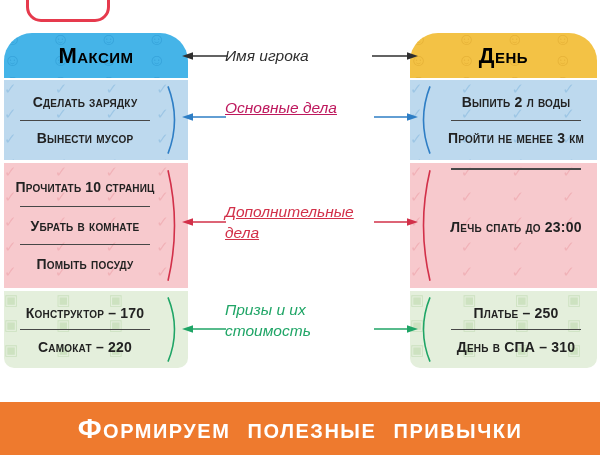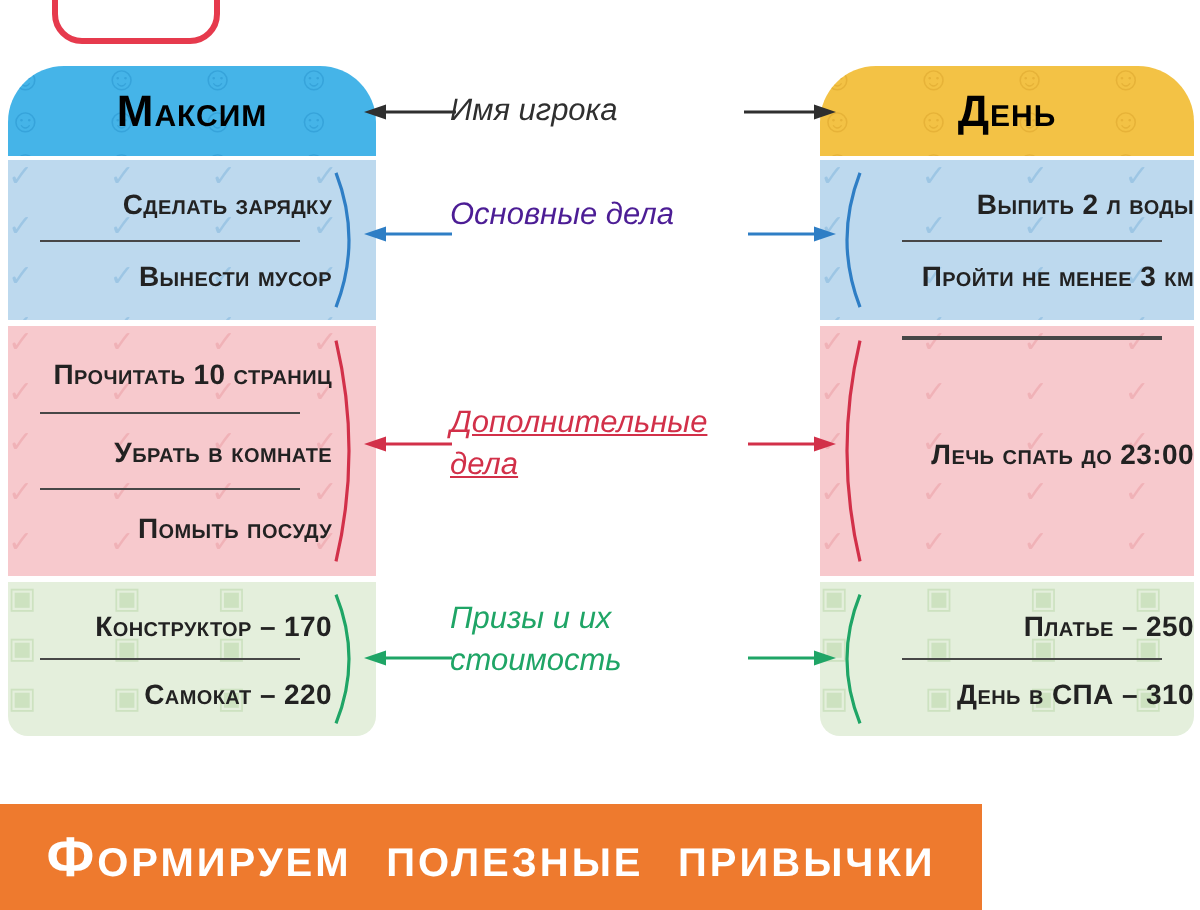--- a/index.html
+++ b/index.html
@@ -28,45 +28,45 @@
   .header .pattern{font-size:17px;line-height:21px;letter-spacing:13px;}
   .header.blue .pattern{color:#2b96cf;opacity:.55;}
   .header.yellow .pattern{color:#dca62e;opacity:.55;}
   .sec-main .pattern{color:#7fb4dc;opacity:.5;}
   .sec-extra .pattern{color:#eda3aa;opacity:.6;}
   .sec-prizes .pattern{color:#b5d5a4;opacity:.5;}
 
   .hname{position:absolute;inset:0;display:flex;align-items:center;justify-content:center;
          font-variant:small-caps;font-weight:bold;font-size:22px;color:#000000;letter-spacing:.5px;}
 
-  .rows{position:absolute;inset:0;display:flex;flex-direction:column;padding:5px 0;align-items:flex-end;}
+  .rows{position:absolute;inset:0;display:flex;flex-direction:column;padding:5px 0;}
   .card.left .rows{padding-right:22px;}
   .card.right .rows{padding-left:25px;}
   .task{flex:1;display:flex;align-items:center;justify-content:center;
         font-variant:small-caps;font-weight:bold;font-size:14px;color:#222;
         letter-spacing:.2px;position:relative;white-space:nowrap;}
   .divider{height:1px;background:#474747;width:80%;align-self:center;flex:0 0 1px;}
 
   .bracket{position:absolute;top:5px;bottom:5px;width:20px;}
   .card.left .bracket{right:5px;}
   .card.right .bracket{left:5px;}
   .bracket svg{width:100%;height:100%;display:block;}
 
   
   .clabel{position:absolute;left:225px;width:150px;text-align:left;
           font-style:italic;font-size:15.5px;line-height:1.35;}
   .clabel.name{color:#2f2f2f;}
-  .clabel.main{color:#4c1d95;}
+  .clabel.main{color:#be185d;text-decoration:underline;}
   .clabel.extra{color:#d23049;text-decoration:underline;}
   .clabel.prizes{color:#1fa566;}
   .arrow{position:absolute;width:44px;height:12px;}
   .arrow svg{display:block;width:100%;height:100%;}
 
   
-  .banner{position:absolute;left:0;top:402px;width:491px;height:53px;background:#ee7a2e;
+  .banner{position:absolute;left:0;top:402px;width:600px;height:53px;background:#ee7a2e;
           display:flex;align-items:center;justify-content:center;}
   .banner span{font-variant:small-caps;font-weight:bold;font-size:28px;color:#fff;
                letter-spacing:1.5px;word-spacing:8px;}
 </style>
 </head>
 <body>
 
 <div class="canvas">
 
   <div class="red-arc"></div>

